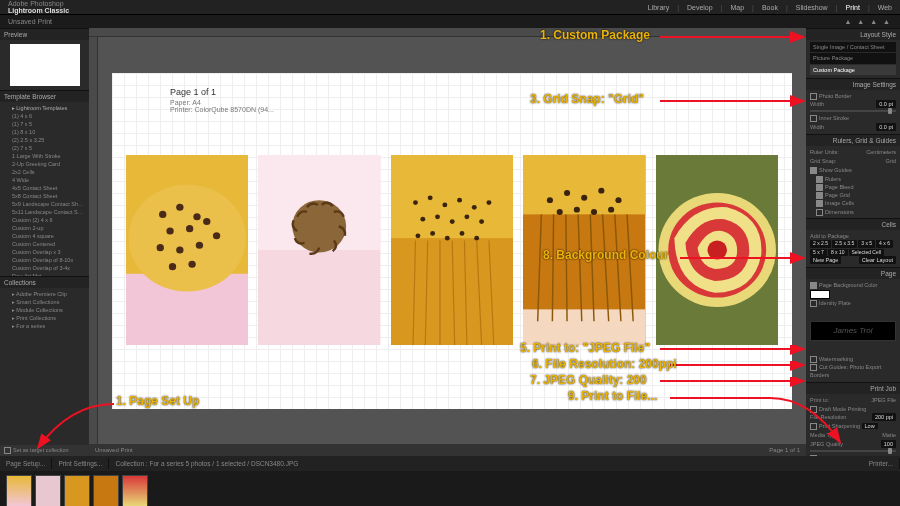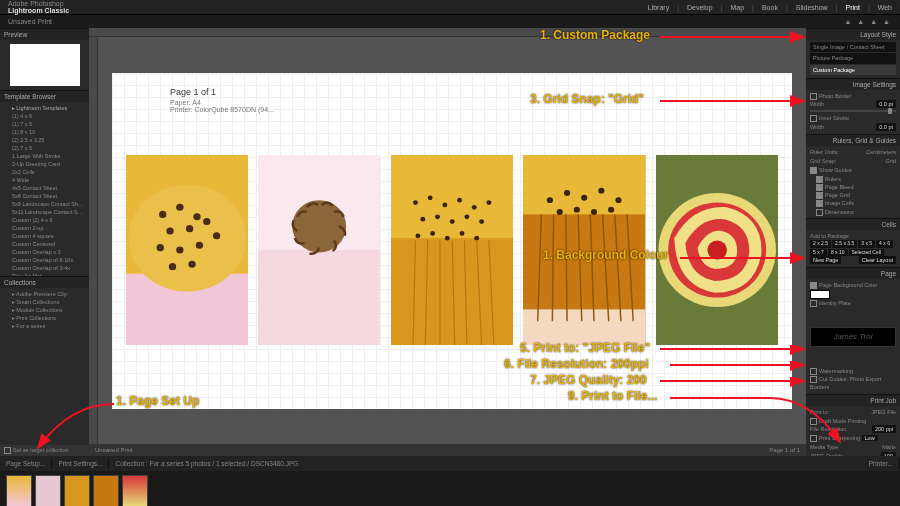--- a/index.html
+++ b/index.html
@@ -32,21 +32,21 @@
 .canvas-foot{height:12px;background:#333;font-size:6px;color:#888;display:flex;align-items:center;justify-content:space-between;padding:0 6px}
 .btm-btns{height:15px;background:#222;display:flex;align-items:center;font-size:6.5px;color:#888}
 .btm-btns .btn{padding:2px 6px;border-right:1px solid #111;cursor:pointer}
 .filmstrip{height:36px;background:#1a1a1a;display:flex;align-items:center;padding:2px 6px;gap:3px}
 .thumb{width:24px;height:30px;border:1px solid #444}
 .right .section-body{line-height:1.5}
 .right .row{display:flex;justify-content:space-between;align-items:center;margin-bottom:1px}
 .right .val{background:#111;padding:0 3px;border-radius:1px;color:#ddd}
 .right .slider{height:2px;background:#444;position:relative;margin:2px 0}
 .right .slider::after{content:"";position:absolute;right:4px;top:-2px;width:4px;height:6px;background:#888;border-radius:1px}
-.identity-plate{background:#000;border:1px solid #333;height:18px;display:flex;align-items:center;justify-content:center;color:#555;font-style:italic;font-size:8px;margin:20px 0}
+.identity-plate{background:#000;border:1px solid #333;height:18px;display:flex;align-items:center;justify-content:center;color:#555;font-style:italic;font-size:8px;margin:14px 0}
 .layout-opt{background:#111;padding:1px 3px;margin-bottom:1px;font-size:5.5px}
 .layout-opt.sel{background:#3a3a3a;color:#fff}
 .color-swatch{display:inline-block;width:18px;height:7px;background:#fff;border:1px solid #000;vertical-align:middle}
 .annot{position:absolute;color:#eab308;font-weight:700;font-size:12px;text-shadow:0 0 2px #000;pointer-events:none;z-index:50}
 .arrow-svg{position:absolute;z-index:49;pointer-events:none}
 .chk{display:inline-block;width:5px;height:5px;border:1px solid #888;vertical-align:middle;margin-right:2px}
 .chk.on{background:#888}
 </style>
 </head>
 <body>
@@ -385,31 +385,31 @@
       </marker>
     </defs>
     <line x1="0" y1="6" x2="144" y2="6" stroke="#e12" stroke-width="2" marker-end="url(#ah)"></line>
   </svg>
 
 <div class="annot" style="top:92px;left:530px">3. Grid Snap: "Grid"</div>
 <svg class="arrow-svg" style="top:95px;left:660px;width:150px;height:16px">
     <line x1="0" y1="6" x2="144" y2="6" stroke="#e12" stroke-width="2" marker-end="url(#ah)"></line>
   </svg>
 
-<div class="annot" style="top:248px;left:543px">1. Background Colour</div>
+<div class="annot" style="top:248px;left:543px">8. Background Colour</div>
 <svg class="arrow-svg" style="top:252px;left:680px;width:130px;height:16px">
     <line x1="0" y1="6" x2="124" y2="6" stroke="#e12" stroke-width="2" marker-end="url(#ah)"></line>
   </svg>
 
 <div class="annot" style="top:341px;left:520px">5. Print to: "JPEG File"</div>
 <svg class="arrow-svg" style="top:345px;left:660px;width:150px;height:10px">
     <line x1="0" y1="4" x2="144" y2="4" stroke="#e12" stroke-width="2" marker-end="url(#ah)"></line>
   </svg>
 
-<div class="annot" style="top:357px;left:504px">6. File Resolution: 200ppi</div>
+<div class="annot" style="top:357px;left:532px">6. File Resolution: 200ppi</div>
 <svg class="arrow-svg" style="top:361px;left:670px;width:140px;height:10px">
     <line x1="0" y1="4" x2="134" y2="4" stroke="#e12" stroke-width="2" marker-end="url(#ah)"></line>
   </svg>
 
 <div class="annot" style="top:373px;left:530px">7. JPEG Quality: 200</div>
 <svg class="arrow-svg" style="top:377px;left:660px;width:150px;height:10px">
     <line x1="0" y1="4" x2="144" y2="4" stroke="#e12" stroke-width="2" marker-end="url(#ah)"></line>
   </svg>
 
 <div class="annot" style="top:389px;left:568px">9. Print to File...</div>

